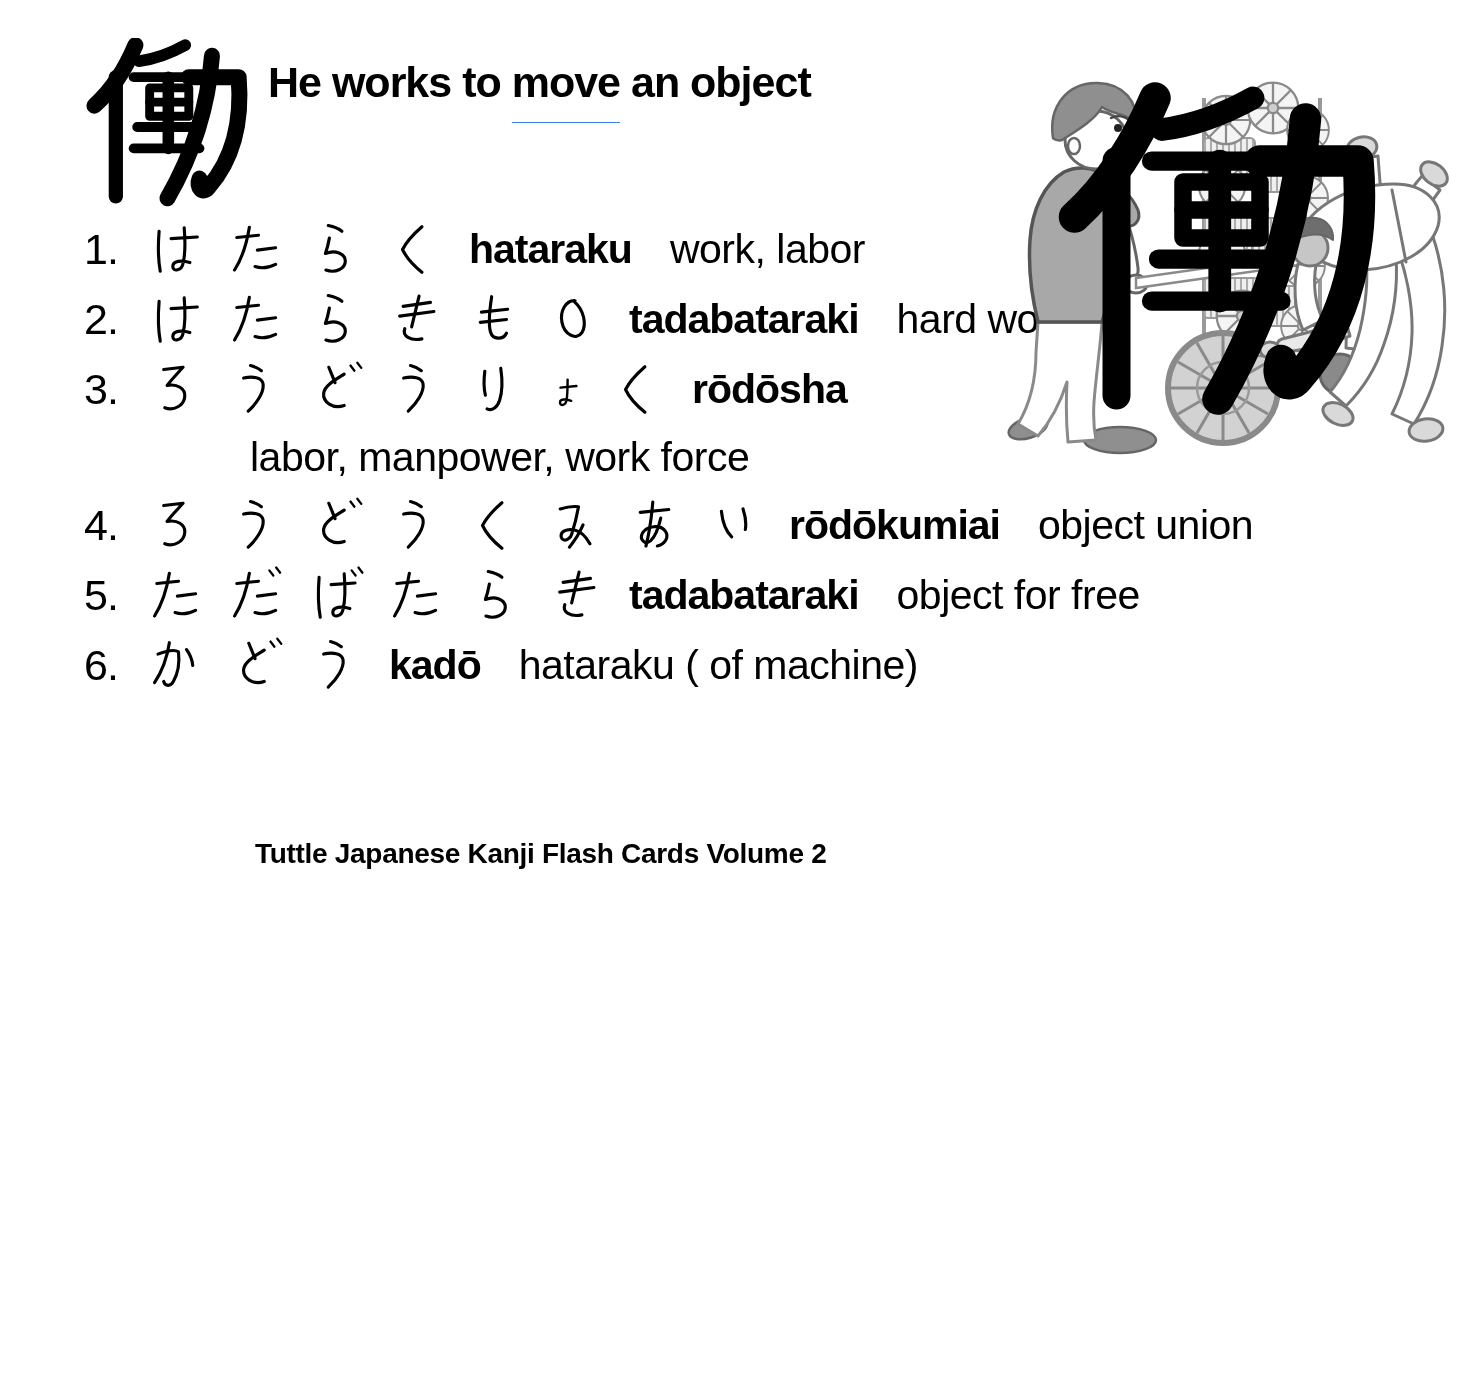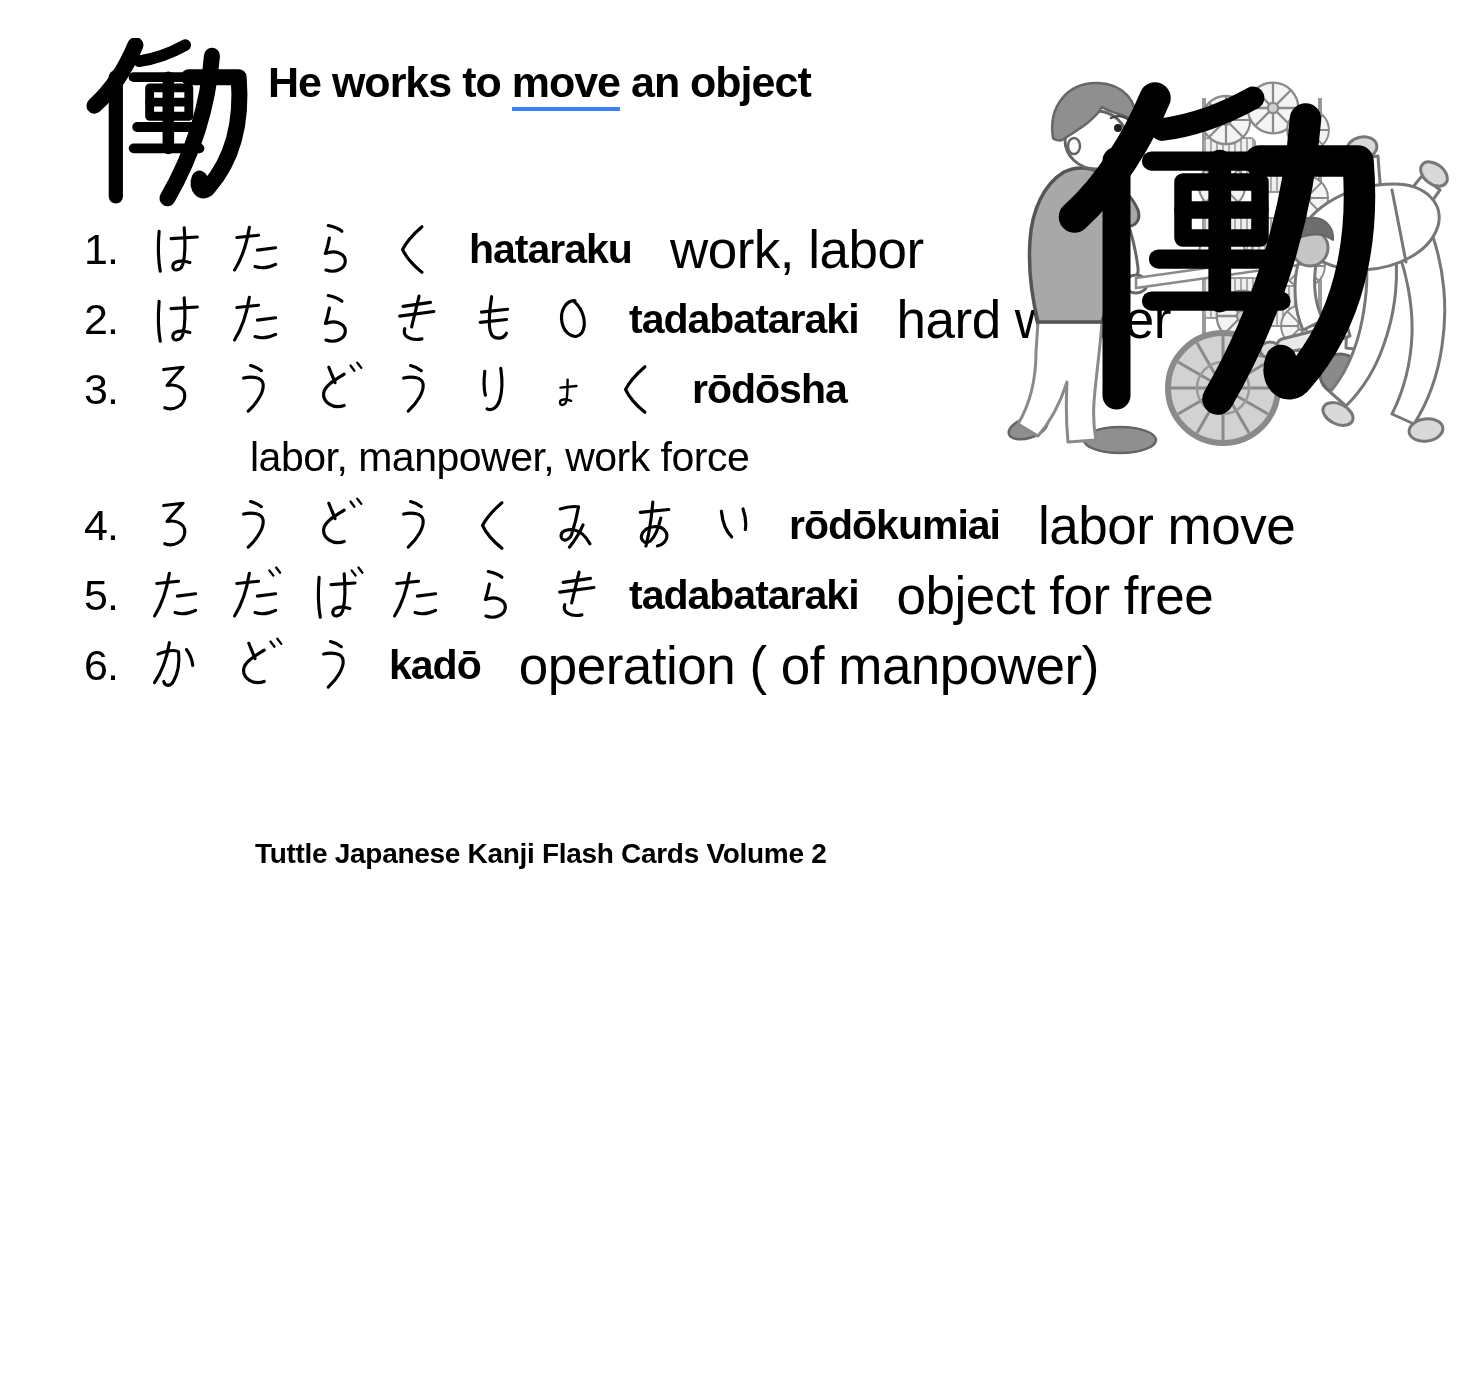--- a/index.html
+++ b/index.html
@@ -3,31 +3,31 @@
 <meta charset="utf-8">
 <style>
   html,body{margin:0;padding:0;background:#fff;}
   body{width:1480px;height:1384px;position:relative;overflow:hidden;
        font-family:"Liberation Sans",sans-serif;color:#000;}
 
   .kanji-main{position:absolute;left:82px;top:38px;}
 
   .mnemonic{position:absolute;left:268px;top:58px;font-size:43px;font-weight:700;
             letter-spacing:-1px;white-space:pre;}
-  .mnemonic .ul{border-bottom:4px solid #3b82f6;padding-bottom:1px;}
+  .mnemonic .ul{border-bottom:1px solid #3b82f6;padding-bottom:16px;}
 
   .readings{position:absolute;left:84px;top:214px;}
   .row{display:flex;align-items:center;height:70px;}
   .num{width:62px;font-size:43px;letter-spacing:-1px;flex:none;}
   .kana-group{display:flex;align-items:center;gap:23px;}
   .kana-cell{width:57px;height:57px;flex:none;}
   .kana-cell svg{width:100%;height:100%;display:block;overflow:visible;}
   .kana-cell.small{width:40px;height:40px;align-self:flex-end;margin-bottom:4px;}
   .romaji{font-size:41px;font-weight:700;letter-spacing:-1px;margin-left:26px;white-space:pre;}
-  .meaning{font-size:53px;letter-spacing:-0.5px;margin-left:38px;white-space:pre;}
+  .meaning{font-size:41px;letter-spacing:-0.5px;margin-left:38px;white-space:pre;}
   .cont{height:66px;display:flex;align-items:center;padding-left:166px;
         font-size:41px;letter-spacing:-0.5px;text-align:center;}
 
   .footer{position:absolute;top:838px;left:0;width:100%;height:40px;
           font-weight:700;font-size:28px;letter-spacing:-0.3px;padding-left:40px;}
   .footer .fl{position:absolute;left:255px;}
   .footer .fr{position:absolute;left:975px;}
 
   .illustration{position:absolute;left:998px;top:56px;}
   .defs-holder{position:absolute;width:0;height:0;overflow:hidden;}
@@ -306,21 +306,21 @@
             <use href="#k-a"></use>
           </svg>
         </span>
         <span class="kana-cell">
           <svg viewBox="0 0 100 100">
             <use href="#k-i"></use>
           </svg>
         </span>
       </span>
     <span class="romaji">rōdōkumiai</span>
-    <span class="meaning">labor move</span>
+    <span class="meaning">object union</span>
   </div>
   <div class="row">
     <span class="num">5.</span>
     <span class="kana-group">
         <span class="kana-cell">
           <svg viewBox="0 0 100 100">
             <use href="#k-ta"></use>
           </svg>
         </span>
         <span class="kana-cell">
@@ -365,21 +365,21 @@
             <use href="#k-do"></use>
           </svg>
         </span>
         <span class="kana-cell">
           <svg viewBox="0 0 100 100">
             <use href="#k-u"></use>
           </svg>
         </span>
       </span>
     <span class="romaji">kadō</span>
-    <span class="meaning">operation ( of manpower)</span>
+    <span class="meaning">hataraku ( of machine)</span>
   </div>
 </div>
 
 <div class="illustration">
 <svg width="480" height="412" viewBox="0 0 480 412">
 
   <g>
     <line x1="206" y1="42" x2="206" y2="300" stroke="#9a9a9a" stroke-width="4"></line>
     <line x1="322" y1="42" x2="322" y2="302" stroke="#9a9a9a" stroke-width="4"></line>
     <rect x="205" y="82" width="52" height="44" rx="5" fill="url(#stripes)" stroke="#9a9a9a" stroke-width="2"></rect>

